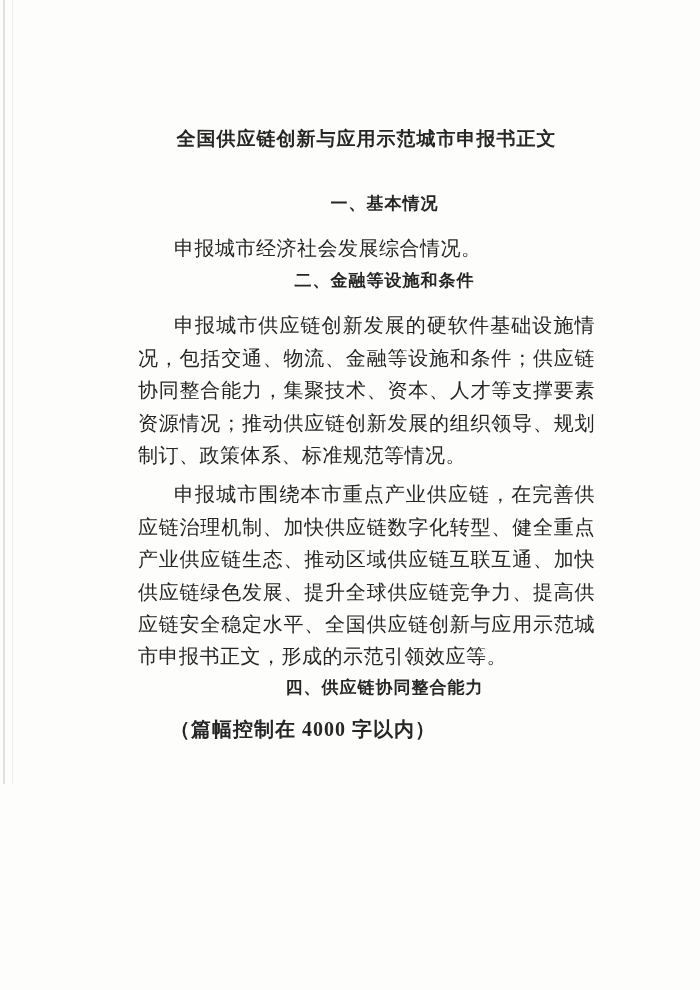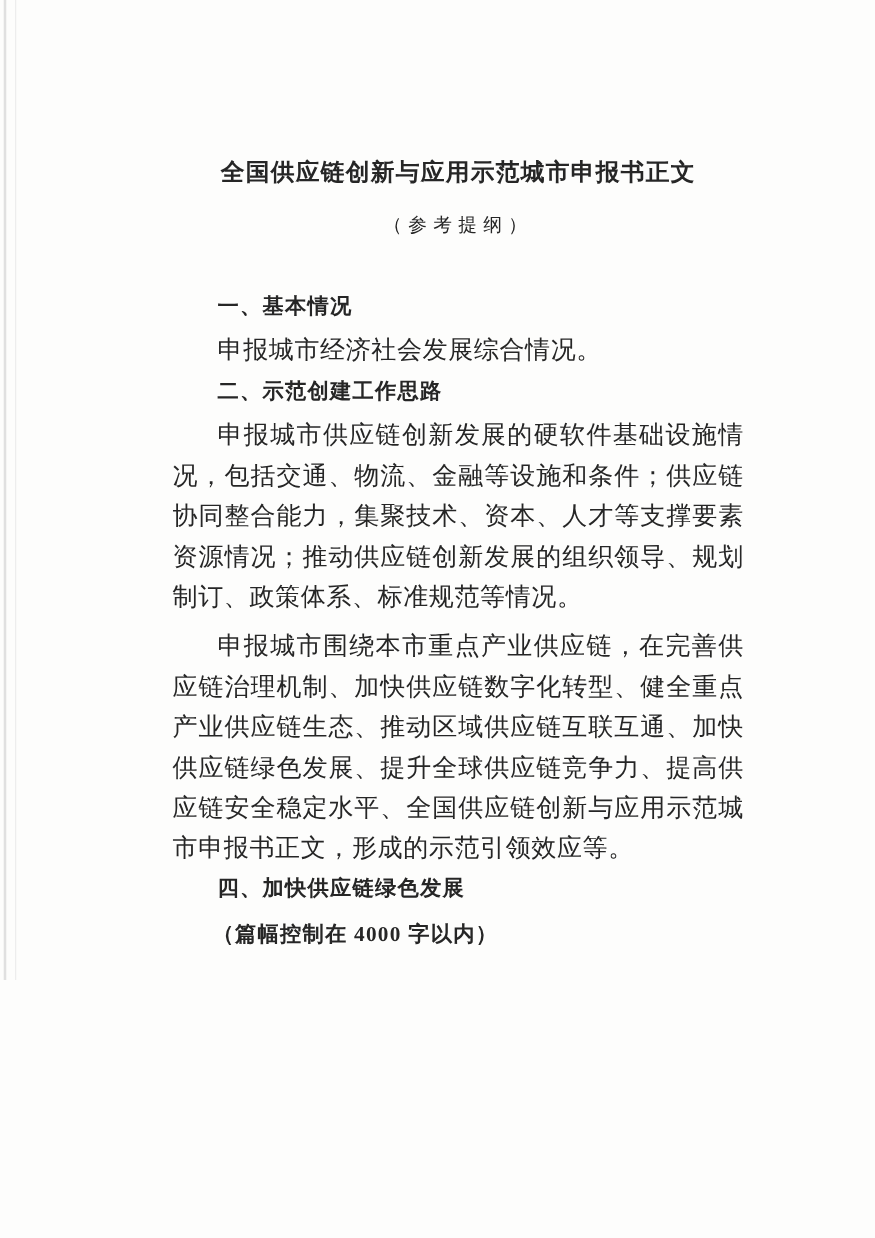--- a/index.html
+++ b/index.html
@@ -54,47 +54,48 @@
   }
   .subtitle {
     margin-top: 17px;
     font-size: 15px;
     line-height: 24px;
     text-align: center;
     letter-spacing: 5px;
   }
   section { margin: 0; padding: 0; }
   .heading {
-    margin: 0;
+    margin: 16px;
     padding-left: 36px;
     font-family: "Liberation Sans", "DejaVu Sans", sans-serif;
     font-weight: bold;
     font-size: 17px;
     line-height: 24px;
     letter-spacing: 1px;
     color: var(--ink);
+    text-align: center;
   }
   .sec-1 .heading { margin-top: 40px; }
   .sec-2 .heading { margin-top: 5px; }
   .sec-3 .heading { margin-top: 7px; }
   .sec-4 .heading { margin-top: 3px; }
   .body-text {
     margin: 7px 0 0 0;
     font-size: 20px;
     line-height: 32.4px;
     letter-spacing: 0.5px;
     text-align: justify;
     text-align-last: left;
     text-indent: 36px;
   }
   .footnote {
     margin: 12px 0 0 0;
     padding-left: 32px;
     font-weight: bold;
-    font-size: 17px;
+    font-size: 20px;
     line-height: 26px;
     letter-spacing: 1px;
   }
   .page-number {
     position: absolute;
     top: 886px;
     right: 94px;
     font-size: 15px;
     line-height: 20px;
     white-space: nowrap;
@@ -114,38 +115,37 @@
 
 <div class="page">
 
   <div class="scan-line-1"></div>
   <div class="scan-line-2"></div>
 
   <div class="content">
 
     <h1 class="title">全国供应链创新与应用示范城市申报书正文</h1>
 
-    <div class="subtitle">（参考提纲）</div>
 
     <section class="sec-1">
       <h2 class="heading">一、基本情况</h2>
       <p class="body-text">申报城市经济社会发展综合情况。</p>
     </section>
 
     <section class="sec-2">
-      <h2 class="heading">二、示范创建工作思路</h2>
+      <h2 class="heading">二、金融等设施和条件</h2>
       <p class="body-text">申报城市供应链创新发展的硬软件基础设施情况，包括交通、物流、金融等设施和条件；供应链协同整合能力，集聚技术、资本、人才等支撑要素资源情况；推动供应链创新发展的组织领导、规划制订、政策体系、标准规范等情况。</p>
     </section>
 
     <section class="sec-3">
       <p class="body-text">申报城市围绕本市重点产业供应链，在完善供应链治理机制、加快供应链数字化转型、健全重点产业供应链生态、推动区域供应链互联互通、加快供应链绿色发展、提升全球供应链竞争力、提高供应链安全稳定水平、全国供应链创新与应用示范城市申报书正文，形成的示范引领效应等。</p>
     </section>
 
     <section class="sec-4">
-      <h2 class="heading">四、加快供应链绿色发展</h2>
+      <h2 class="heading">四、供应链协同整合能力</h2>
     </section>
 
     <p class="footnote">（篇幅控制在 4000 字以内）</p>
 
   </div>
 
   <div class="page-number">
     <span class="dash">—</span><span class="num">9</span><span class="dash">—</span>
   </div>
 

